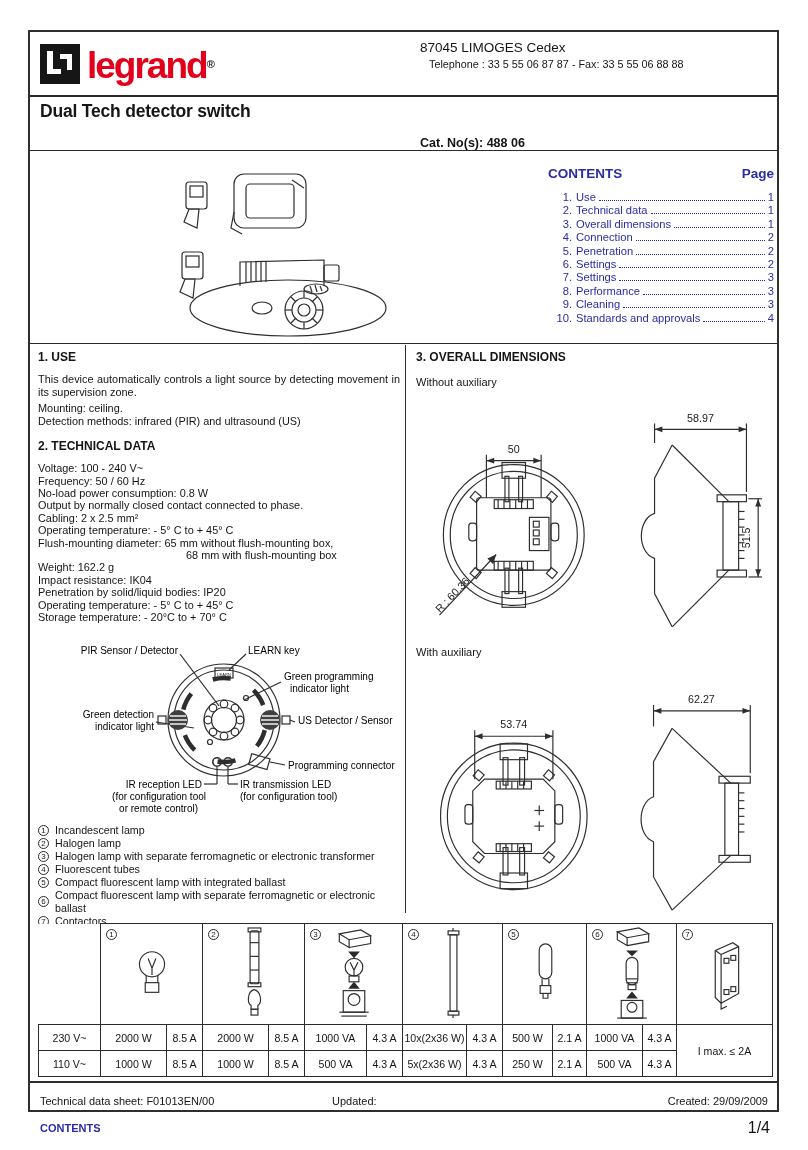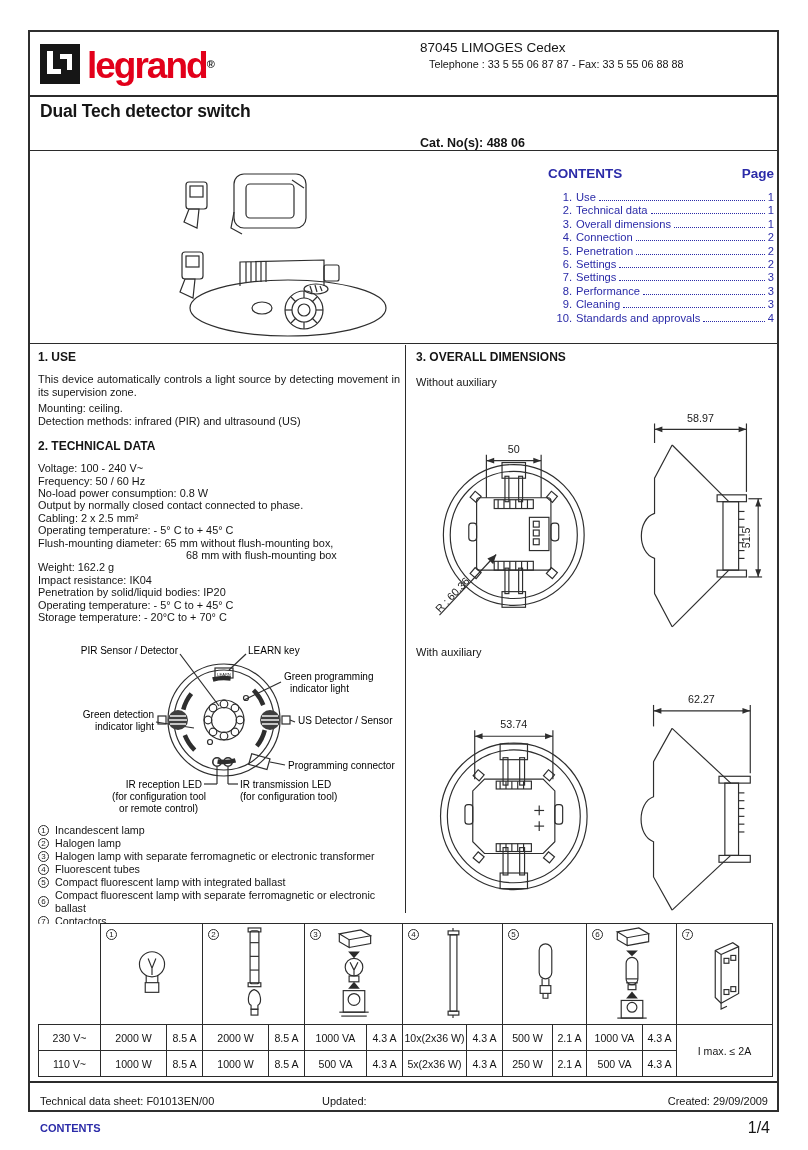--- a/index.html
+++ b/index.html
@@ -53,21 +53,21 @@
   table.load td { border:1.3px solid #2b2b2b; font-size:10.6px; text-align:center; vertical-align:middle; background:#fff; }
   td.blank { border:none !important; background:transparent; }
   td.icon-cell { height:100px; position:relative; vertical-align:middle; }
   td.icon-cell .circnum { position:absolute; left:5px; top:5px; margin:0; }
   td.val { height:26px; }
   td.imax { font-size:10.8px; }
 
   
   .foot { top:1088px; font-size:11px;margin-top:7px; }
   .foot-left { left:40px; }
-  .foot-mid { left:312px;padding-left:10px; }
+  .foot-mid { left:322px;padding-left:10px; }
   .foot-right { right:40px; text-align:center; }
   .bottom-contents { left:40px; top:1122px; font-size:11px; font-weight:bold; color:#2b2ba8; }
   .bottom-page { right:38px; top:1119px; font-size:16px; }
 
   .lineart { stroke:#2e2e2e; fill:none; stroke-width:1.2; }
   .dimtxt { font-size:11px; fill:#1a1a1a; }
 </style>
 </head>
 <body>
 

